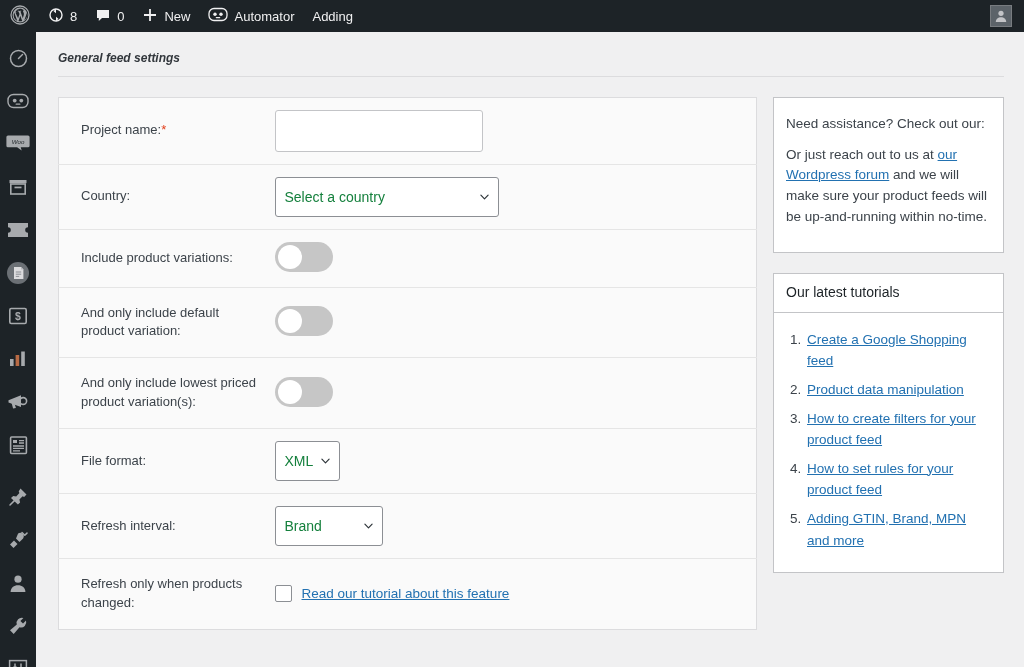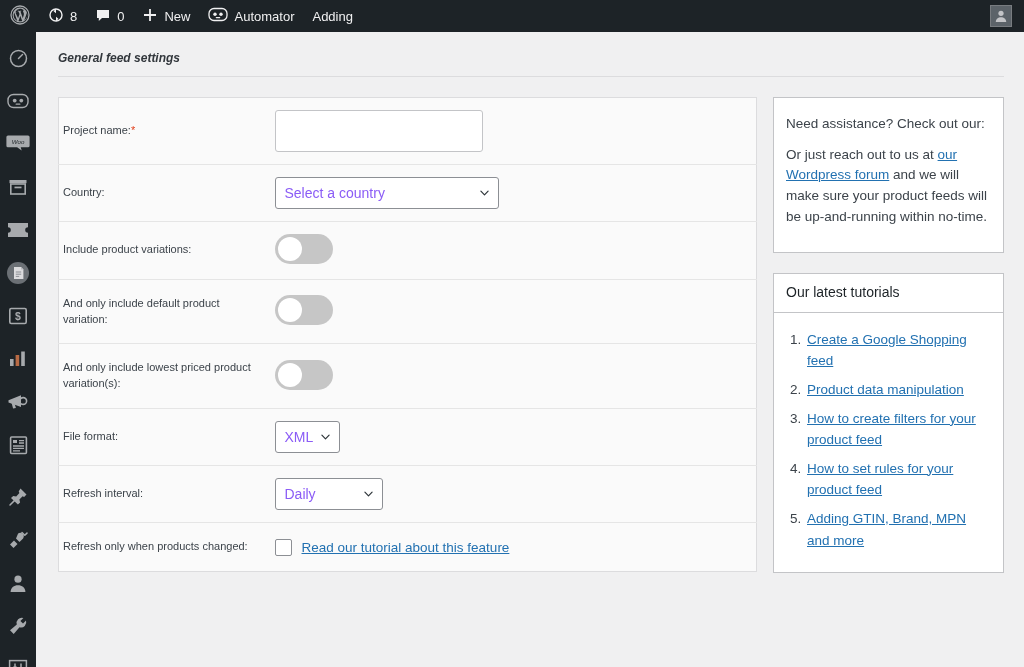--- a/index.html
+++ b/index.html
@@ -91,23 +91,23 @@
     background: #fff;
     border: 1px solid #dcdcde;
     table-layout: fixed;
   }
   .settings-table tr { border-bottom: 1px solid #e5e5e5; }
   .settings-table tr:last-child { border-bottom: none; }
   .settings-table th {
     width: 216px;
     text-align: left;
     font-weight: normal;
-    font-size: 11px;
+    font-size: 13px;
     color: #3c434a;
-    padding: 16px 12px 16px 4px;
+    padding: 16px 12px 16px 22px;
     vertical-align: middle;
     line-height: 1.45;
     background: #fafafa;
   }
   .settings-table td {
     padding: 12px 12px 12px 0;
     vertical-align: middle;
     background: #fafafa;
   }
   .req { color: #e2401c; }
@@ -124,24 +124,24 @@
     outline: none;
   }
 
   .sel {
     position: relative;
     display: inline-flex;
     align-items: center;
     background: #fff;
     border: 1px solid #8c8f94;
     border-radius: 3px;
-    height: 32px;
+    height: 40px;
     padding: 0 30px 0 9px;
     font-size: 14px;
-    color: #8b5cf6;
+    color: #15803d;
     cursor: pointer;
     white-space: nowrap;
   }
   .sel .chev {
     position: absolute; right: 9px; top: 50%;
     margin-top: -3px;
     width: 9px; height: 6px;
   }
   .sel-country { width: 224px; }
   .sel-channel { width: 304px; }
@@ -543,21 +543,21 @@
                 </div>
               </td>
             </tr>
 
             <tr>
               <th>
                 <span>Refresh interval:</span>
               </th>
               <td>
                 <div class="sel sel-refresh">
-                  <span>Daily</span>
+                  <span>Brand</span>
                   <svg class="chev" viewBox="0 0 10 6">
                       <path d="M1 1l4 4 4-4" fill="none" stroke="#2c3338" stroke-width="1.3" stroke-linecap="round" stroke-linejoin="round"></path>
                     </svg>
                 </div>
               </td>
             </tr>
 
             <tr>
               <th>
                 <span>Refresh only when products changed:</span>

